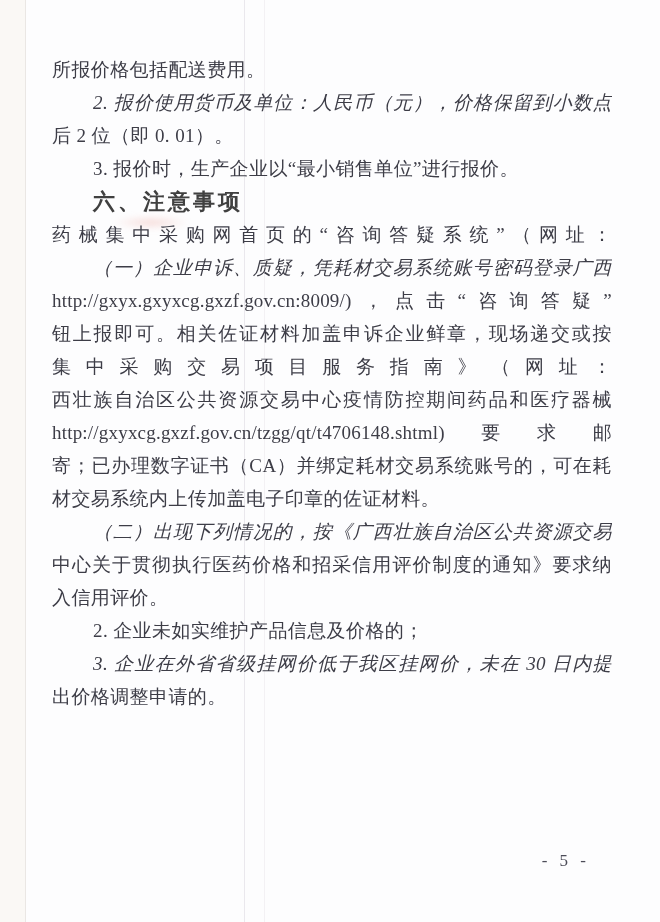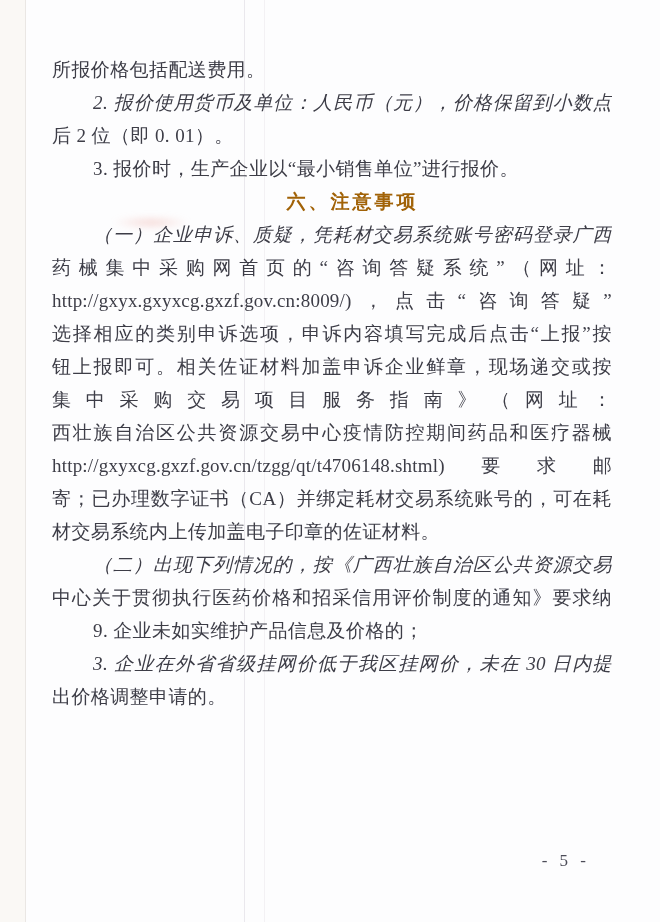--- a/index.html
+++ b/index.html
@@ -54,24 +54,23 @@
     text-align: justify;
     text-align-last: justify;
     text-justify: inter-character;
     word-break: break-all;
   }
   .line.indent { padding-left: 41px; }
   .line.jf.indent { padding-left: 41px; font-style: italic; }
   .line.heading {
     font-family: "Liberation Sans", "DejaVu Sans", sans-serif;
     font-weight: 700;
-    color: #a16207;
-    font-size: 19px;
+    color: #404040;
+    font-size: 22px;
     letter-spacing: 3px;
-    text-align: center;
   }
   .line.url { letter-spacing: 0.2px; }
 
   .page-number {
     position: absolute;
     top: 851px;
     right: 70px;
     font-size: 17px;
     letter-spacing: 4px;
     color: #4c4c58;
@@ -87,32 +86,32 @@
   <div class="fold-line-1"></div>
   <div class="fold-line-2"></div>
   <div class="scan-smudge"></div>
 
   <div class="text-block">
     <div class="line">所报价格包括配送费用。</div>
     <div class="line indent jf">2. 报价使用货币及单位：人民币（元），价格保留到小数点</div>
     <div class="line">后 2 位（即 0. 01）。</div>
     <div class="line indent">3. 报价时，生产企业以“最小销售单位”进行报价。</div>
     <div class="line indent heading">六、注意事项</div>
+    <div class="line jf">药械集中采购网首页的“咨询答疑系统”（网址：</div>
     <div class="line indent jf">（一）企业申诉、质疑，凭耗材交易系统账号密码登录广西</div>
-    <div class="line jf">药械集中采购网首页的“咨询答疑系统”（网址：</div>
     <div class="line jf url">http://gxyx.gxyxcg.gxzf.gov.cn:8009/)，点击“咨询答疑”</div>
-    <div class="line jf">选择相应的类别申诉选项，申诉内容填写完成后点击“上报”按</div>
     <div class="line jf">钮上报即可。相关佐证材料加盖申诉企业鲜章，现场递交或按《广</div>
     <div class="line jf">集中采购交易项目服务指南》（网址：</div>
     <div class="line jf">西壮族自治区公共资源交易中心疫情防控期间药品和医疗器械</div>
     <div class="line jf url">http://gxyxcg.gxzf.gov.cn/tzgg/qt/t4706148.shtml)要求邮</div>
     <div class="line jf">寄；已办理数字证书（CA）并绑定耗材交易系统账号的，可在耗</div>
     <div class="line">材交易系统内上传加盖电子印章的佐证材料。</div>
     <div class="line indent jf">（二）出现下列情况的，按《广西壮族自治区公共资源交易</div>
     <div class="line jf">中心关于贯彻执行医药价格和招采信用评价制度的通知》要求纳</div>
-    <div class="line indent">9. 企业未如实维护产品信息及价格的；</div>
+    <div class="line">入信用评价。</div>
+    <div class="line indent">2. 企业未如实维护产品信息及价格的；</div>
     <div class="line indent jf">3. 企业在外省省级挂网价低于我区挂网价，未在 30 日内提</div>
     <div class="line">出价格调整申请的。</div>
   </div>
 
   <div class="page-number">- 5 -</div>
 
 </div>
 
 </body></html>

